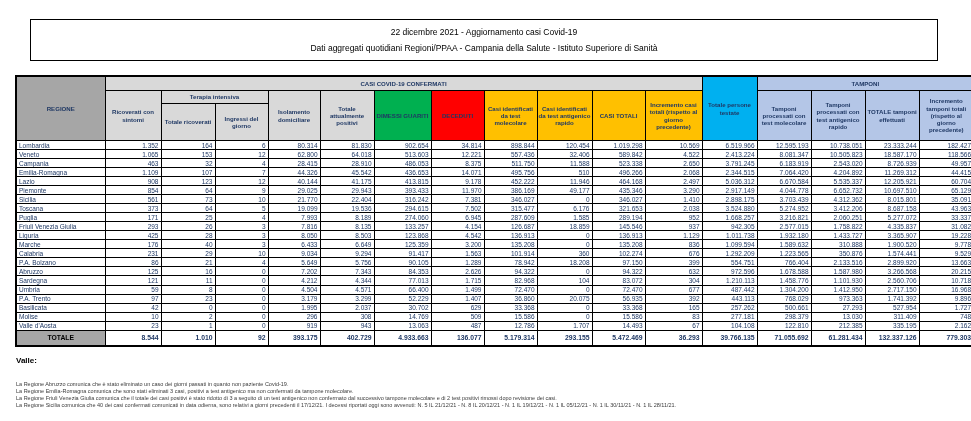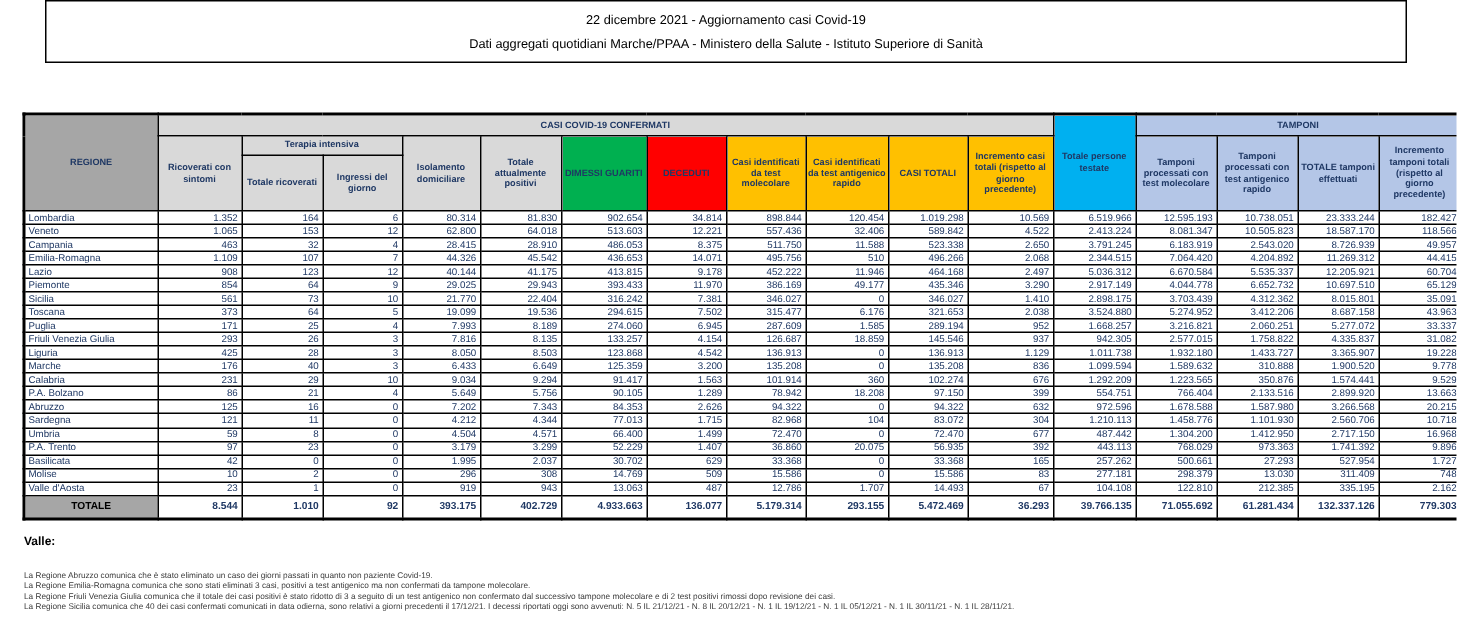--- a/index.html
+++ b/index.html
@@ -1,21 +1,21 @@
 <!DOCTYPE html>
 <html style="--navy: #1F3864; --green: #00B050; --red: #FF0000; --amber: #FFC000; --cyan: #00B0F0; --blu: #B4C6E7; --lightgrey: #D9D9D9; --midgrey: #A6A6A6; --grey2: #BFBFBF;"><head>
 <meta charset="utf-8">
 <style>
   html,body { margin:0; padding:0; }
   body {
     width:971px; height:421px; background:#ffffff; position:relative;
     font-family:"Liberation Sans", sans-serif; overflow:hidden;
   }
   .title-box {
-    position:absolute; left:30px; top:0; width:906px; height:40px;
+    position:absolute; left:30px; top:19px; width:906px; height:40px;
     border:1px solid #000; background:#fff;
     display:flex; flex-direction:column; align-items:center; justify-content:space-evenly;
   }
   .title-line { font-size:8.5px; color:#000; white-space:nowrap; }
 
   table.covid {
     position:absolute; left:15px; top:75px; width:941px; height:272px;
     border-collapse:collapse; table-layout:fixed;
     border:2px solid #000;
   }
@@ -62,21 +62,21 @@
   }
   .note-line {
     font-size:5.5px; line-height:7px; color:#3b3b3b; white-space:nowrap;
   }
 </style>
 </head>
 <body>
 
 <div class="title-box">
   <div class="title-line">22 dicembre 2021 - Aggiornamento casi Covid-19</div>
-  <div class="title-line">Dati aggregati quotidiani Marche/PPAA - Ministero della Salute - Istituto Superiore di Sanità</div>
+  <div class="title-line">Dati aggregati quotidiani Regioni/PPAA - Campania della Salute - Istituto Superiore di Sanità</div>
 </div>
 
 <table class="covid">
   <colgroup>
     <col style="width:89px">
       <col style="width:56px">
       <col style="width:54px">
       <col style="width:53px">
     <col style="width:52px">
       <col style="width:54px">

